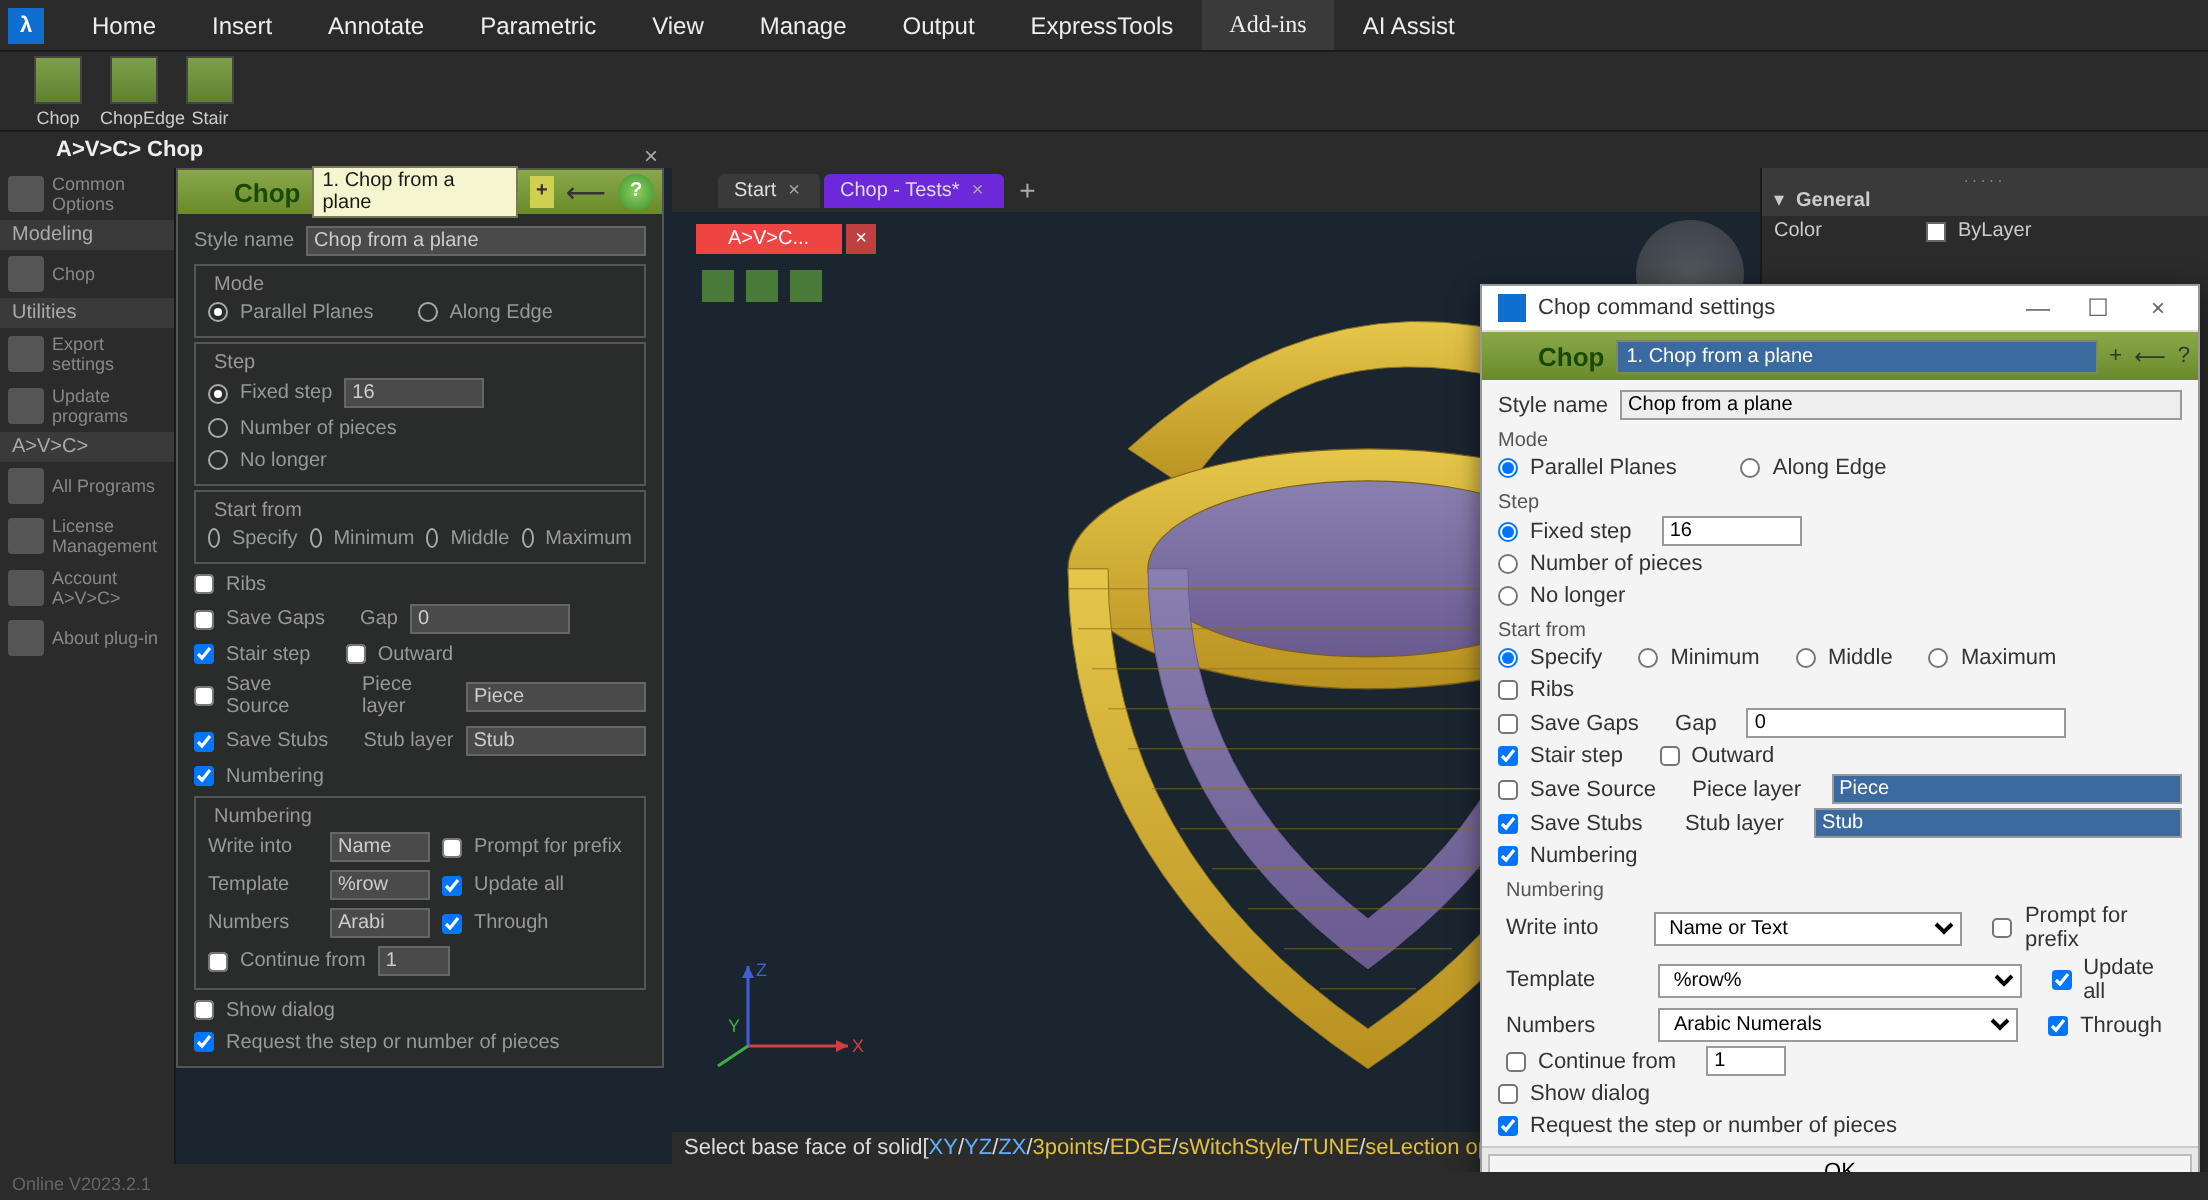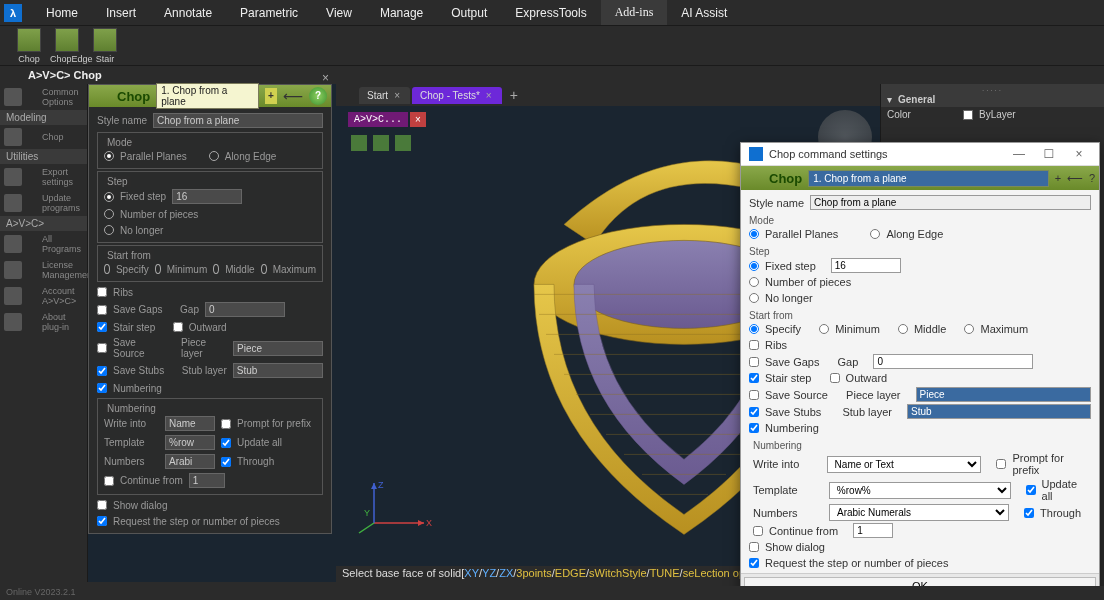--- a/index.html
+++ b/index.html
@@ -13,21 +13,21 @@
 .ribbon { background: #2b2b2b; height: 40px; display: flex; align-items: flex-start; padding: 2px 12px; gap: 4px; border-bottom: 1px solid #1a1a1a; }
 .ribbon .rb-btn { width: 34px; text-align: center; font-size: 9px; color: #ccc; }
 .ribbon .rb-btn .rb-ic { width: 24px; height: 24px; margin: 0 auto 2px; background: linear-gradient(#7fa04a,#5f8030); border: 1px solid #444; }
 
 .breadcrumb-bar { background: #2b2b2b; height: 18px; display: flex; align-items: center; padding-left: 28px; color: #eee; font-size: 11px; font-weight: bold; }
 
 .main-area { position: absolute; top: 84px; left: 0; right: 0; bottom: 18px; display: flex; }
 
 .side-panel { width: 88px; background: #2b2b2b; border-right: 1px solid #1a1a1a; }
 .side-panel .sec-head { background: #3a3a3a; color: #aaa; font-size: 10px; padding: 2px 6px; }
-.side-panel .sp-item { display: flex; align-items: center; padding: 3px 4px; color: #888; font-size: 9px; gap: 20px; }
+.side-panel .sp-item { display: flex; align-items: center; padding: 3px 4px; color: #888; font-size: 9px; gap: 4px; }
 .side-panel .sp-ic { width: 18px; height: 18px; background: #555; border-radius: 2px; flex-shrink: 0; }
 
 .work-area { flex: 1; position: relative; background: #1a2530; }
 
 .docked-panel { position: absolute; left: 0; top: 0; width: 244px; background: rgba(43,43,43,0.95); border: 1px solid #555; font-size: 10px; color: #999; }
 .panel-header { background: linear-gradient(#8aa84a,#6a8a2a); height: 22px; display: flex; align-items: center; padding: 0 4px; gap: 6px; }
 .panel-header .ph-title { color: #1a4a00; font-weight: bold; font-size: 13px; }
 .panel-header .ph-select { flex: 1; background: #f5f5d0; color: #1a1a1a; font-size: 10px; padding: 1px 4px; border: 1px solid #7a7a5a; }
 .panel-header .ph-plus { width: 12px; height: 16px; background: #d0d050; color: #333; text-align: center; font-weight: bold; line-height: 16px; }
 .panel-header .ph-help { width: 18px; height: 18px; background: radial-gradient(#8fd060,#3a9030); border-radius: 50%; color: white; text-align: center; font-weight: bold; line-height: 18px; }
@@ -42,21 +42,21 @@
 .radio-dot { width: 10px; height: 10px; border-radius: 50%; border: 1px solid #aaa; display: inline-block; position: relative; }
 .radio-dot.on:after { content: ""; position: absolute; inset: 2px; background: #fff; border-radius: 50%; }
 
 .doc-tabs { position: absolute; left: 248px; top: 0; right: 0; height: 22px; background: #2b2b2b; display: flex; align-items: center; padding-left: 23px; gap: 2px; }
 .doc-tabs .dtab { background: #3a3a3a; color: #ddd; font-size: 10px; padding: 3px 10px 3px 8px; display: flex; align-items: center; gap: 6px; border-radius: 3px 3px 0 0; }
 .doc-tabs .dtab .dx { color: #aaa; font-size: 10px; }
 .doc-tabs .add-tab { color: #aaa; padding: 2px 6px; font-size: 14px; }
 
 .viewport { position: absolute; left: 248px; top: 22px; right: 0; bottom: 16px; background: #1a2530; overflow: hidden; }
 .vp-toolbar { position: absolute; left: 12px; top: 6px; display: flex; gap: 2px; }
-.vp-toolbar .vp-bc { background: #701a75; color: #fff; font-size: 10px; padding: 2px 6px; font-family: Liberation Mono, monospace; }
+.vp-toolbar .vp-bc { background: #ef4444; color: #fff; font-size: 10px; padding: 2px 16px; }
 .vp-toolbar .vp-close { background: #c04040; color: #fff; padding: 2px 5px; font-size: 10px; }
 .vp-mini { position: absolute; left: 12px; top: 26px; display: flex; gap: 6px; padding: 3px; }
 .vp-mini .mi { width: 16px; height: 16px; background: #4a7a3a; }
 
 .axes { position: absolute; left: 18px; bottom: 28px; width: 80px; height: 60px; }
 
 .navcube { position: absolute; right: 232px; top: 4px; width: 54px; height: 54px; border-radius: 50%; background: radial-gradient(#888,#555); opacity: 0.5; }
 
 .spiral { position: absolute; left: 50%; top: 50%; transform: translate(-60%,-48%); width: 360px; height: 420px; }
 

